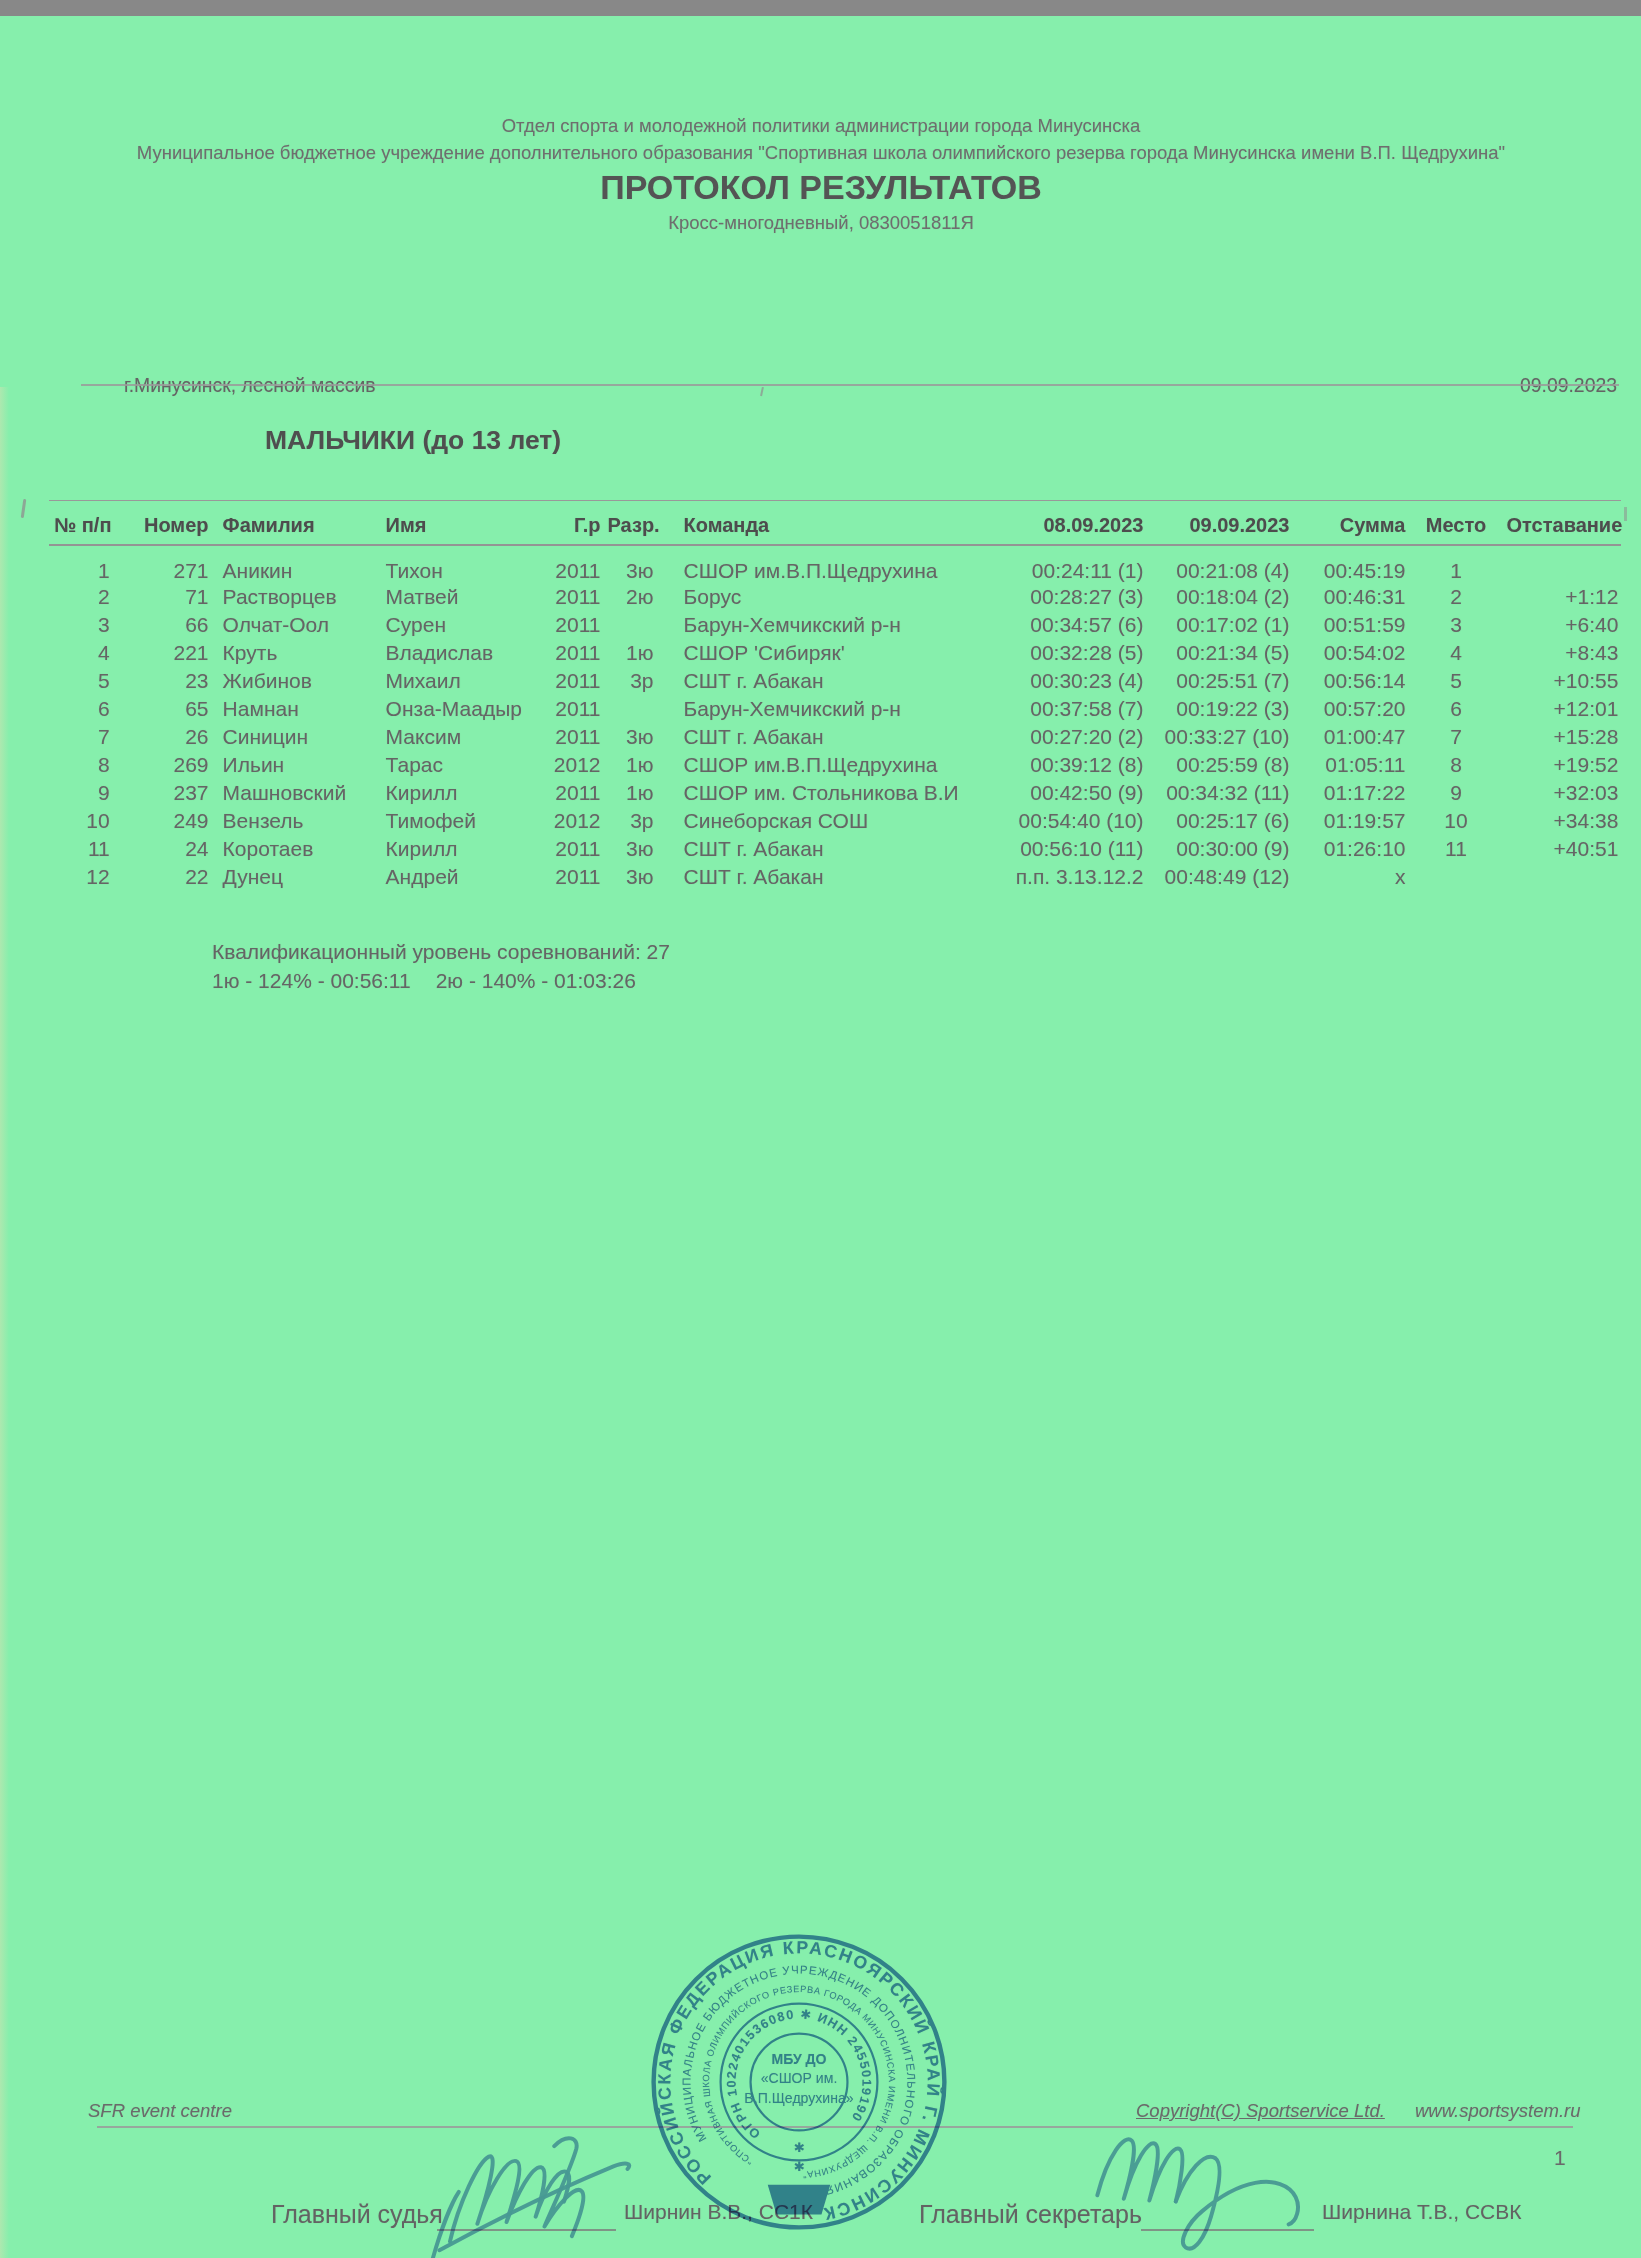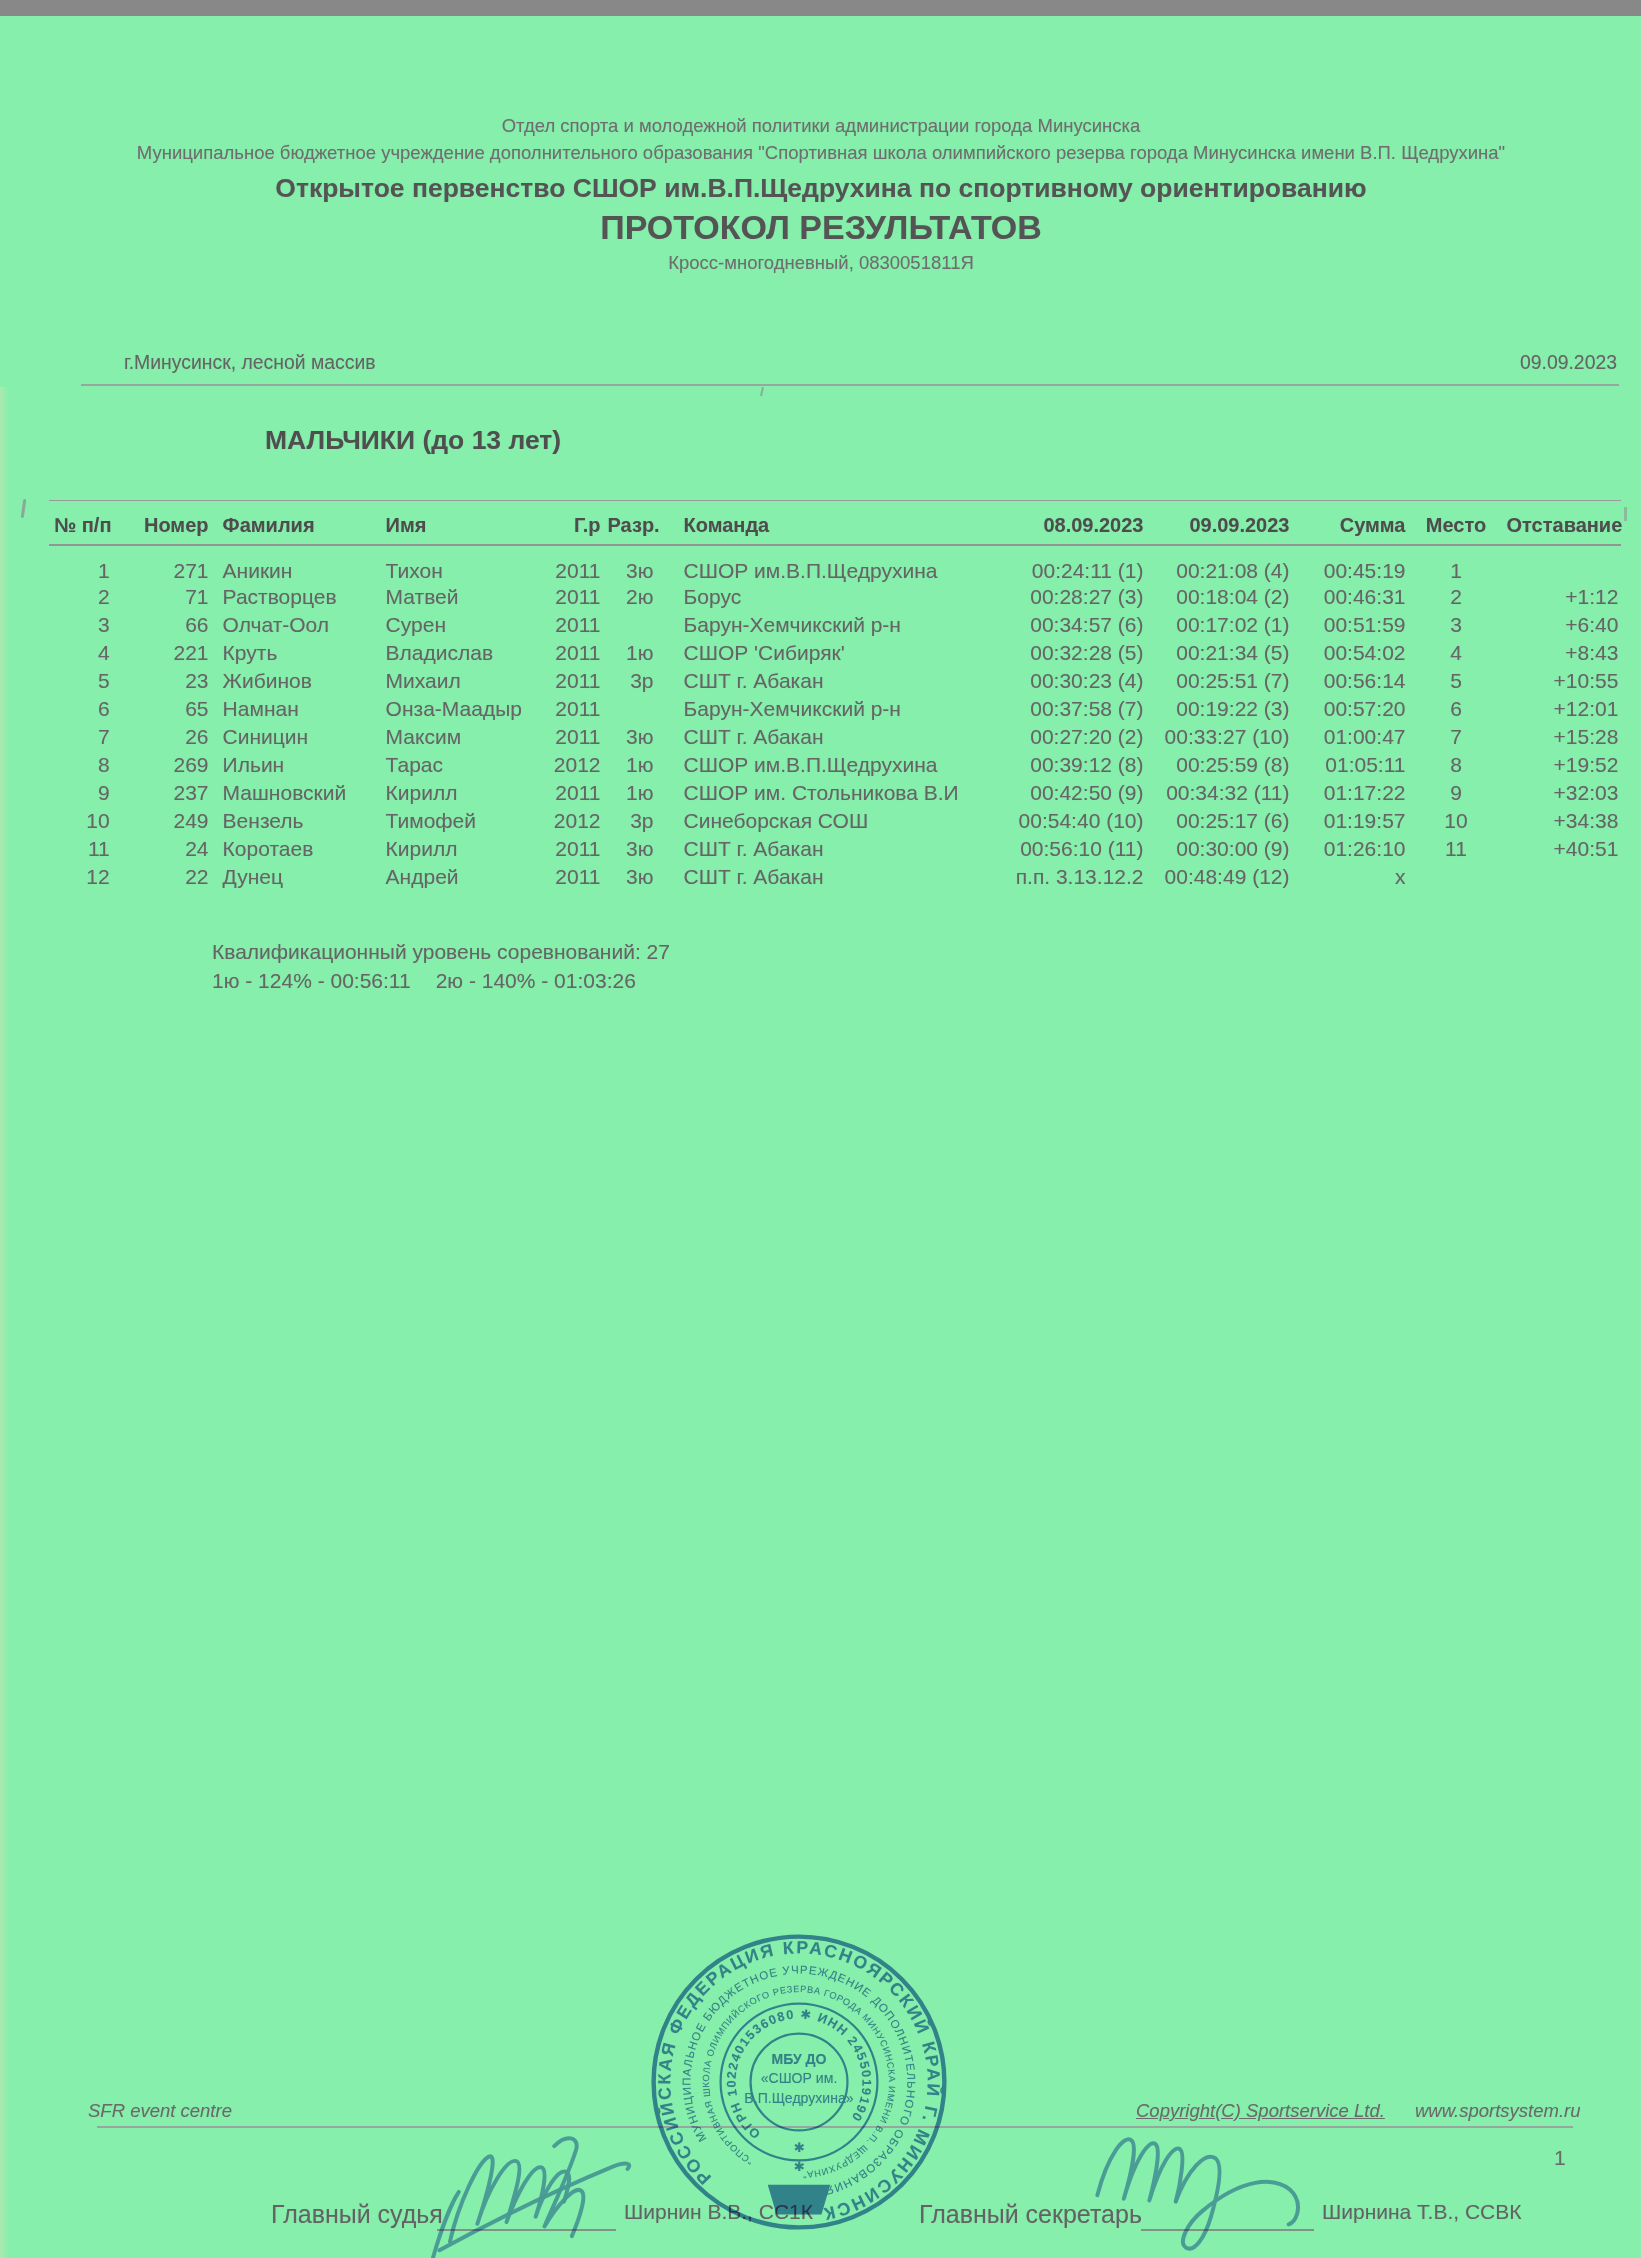--- a/index.html
+++ b/index.html
@@ -16,21 +16,21 @@
   .edge-tint{position:absolute;left:0;top:371px;width:8.8px;height:1888px;
     background:linear-gradient(90deg,rgba(233,222,180,.40),rgba(233,222,180,0));}
   
   .doc-header{position:absolute;top:97px;left:0;right:0;text-align:center;}
   .org-line{font-size:18.5px;line-height:26.5px;color:#6e6e6e;}
   .event-title{font-size:26.5px;line-height:35px;font-weight:bold;color:#545454;margin-top:5.3px;}
   .doc-title{font-size:34px;line-height:42px;font-weight:bold;color:#545454;}
   .sub-line{font-size:18.5px;line-height:26.5px;color:#6e6e6e;margin-top:1.8px;}
   .sub-line2{font-size:18.5px;line-height:25px;color:#6e6e6e;}
   
-  .loc-row{position:absolute;top:335px;left:124px;width:1493px;display:flex;
+  .loc-row{position:absolute;top:358px;left:124px;width:1493px;display:flex;
     justify-content:space-between;font-size:19.4px;color:#646464;}
   .loc-rule{position:absolute;top:368px;left:81px;width:1538px;height:1.8px;
     background:var(--rule);opacity:.85;}
   .group-title{position:absolute;top:409px;left:265px;font-size:26.5px;
     font-weight:bold;color:#4f4f4f;}
   
   .results{position:absolute;top:484px;left:49px;width:1572px;
     border-collapse:collapse;table-layout:fixed;}
   .results col:nth-child(1){width:66px;}  .results col:nth-child(2){width:97px;}
   .results col:nth-child(3){width:163px;} .results col:nth-child(4){width:150px;}
@@ -97,21 +97,20 @@
 </style>
 </head>
 <body>
 
 <div class="page">
   <div class="edge-tint"></div>
 
   <div class="doc-header">
     <div class="org-line">Отдел спорта и молодежной политики администрации города Минусинска</div>
     <div class="org-line">Муниципальное бюджетное учреждение дополнительного образования "Спортивная школа олимпийского резерва города Минусинска имени В.П. Щедрухина"</div>
-    <div class="event-title">Открытое первенство СШОР им.В.П.Щедрухина по спортивному ориентированию</div>
     <div class="doc-title">ПРОТОКОЛ РЕЗУЛЬТАТОВ</div>
     <div class="sub-line">Кросс-многодневный, 0830051811Я</div>
   </div>
 
   <div class="loc-row">
     <span>г.Минусинск, лесной массив</span>
     <span>09.09.2023</span>
   </div>
   <div class="loc-rule"></div>
 

